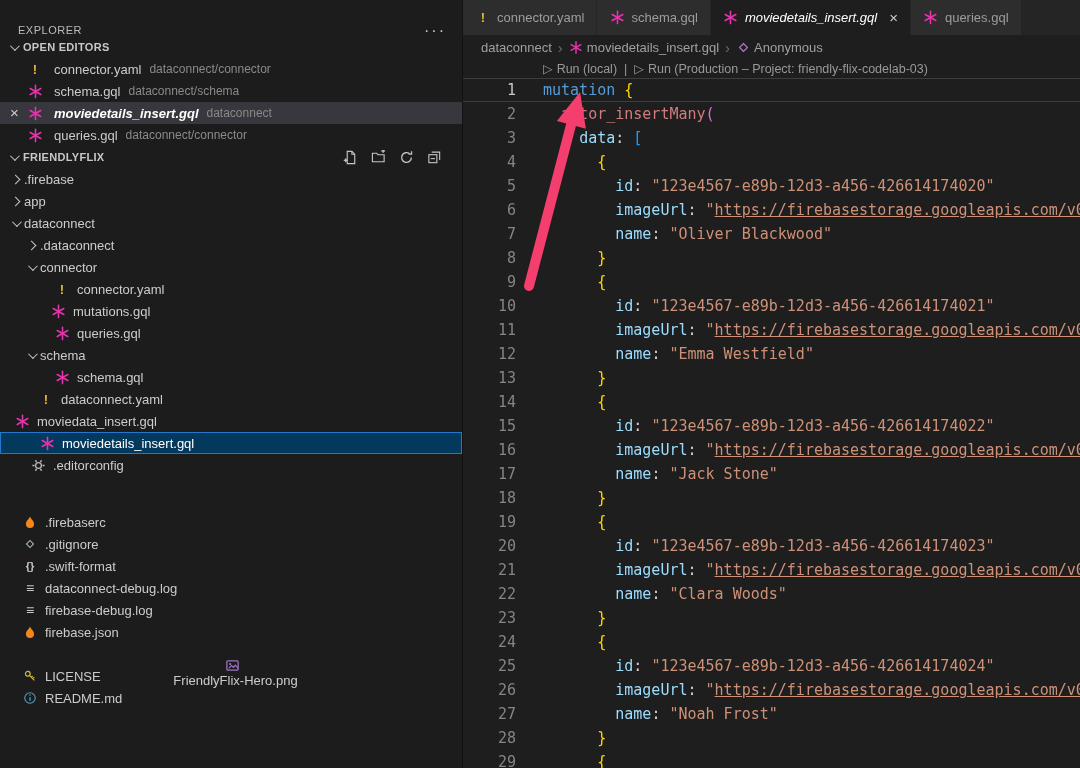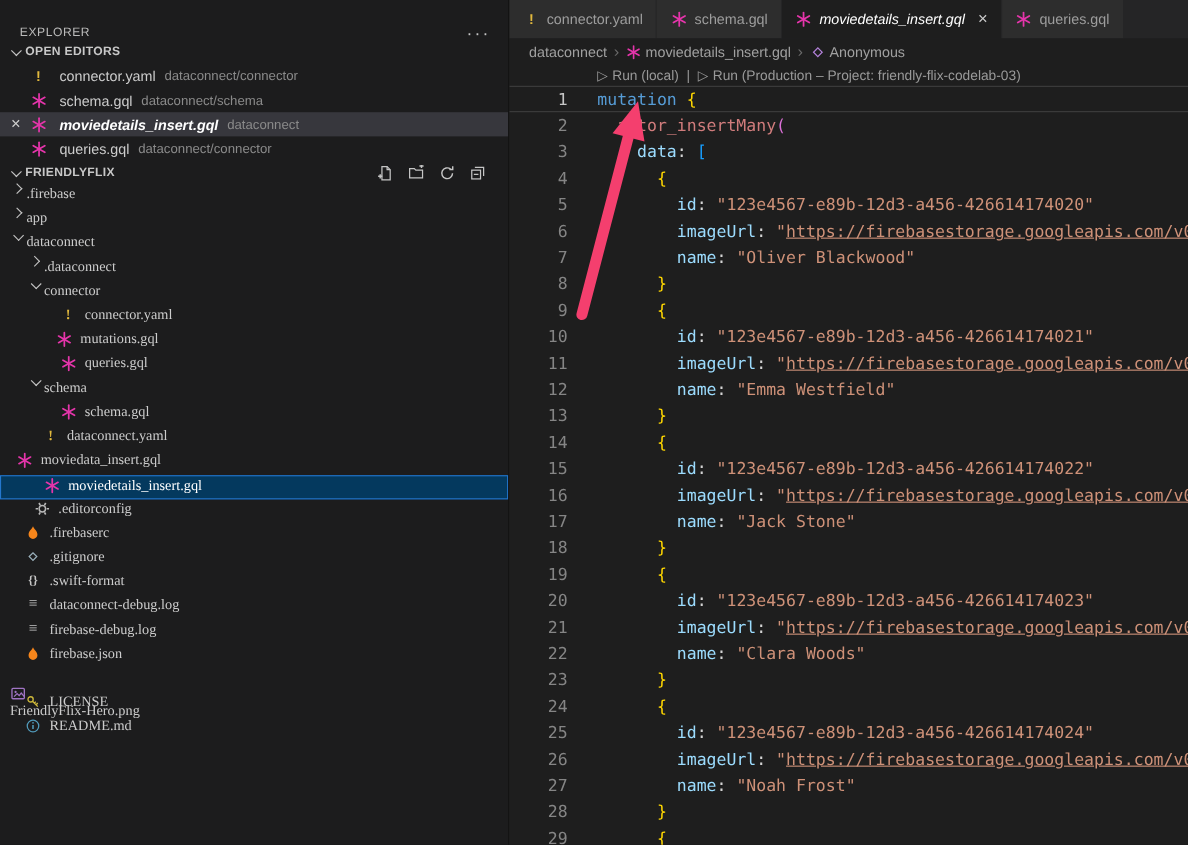--- a/index.html
+++ b/index.html
@@ -19,21 +19,21 @@
   .chev.col{transform:rotate(-45deg);}
   .chev-spacer{flex:0 0 14px;}
 
   .oe-row{height:22px;display:flex;align-items:center;padding-left:10px;font-size:13px;white-space:nowrap;}
   .oe-row.active{background:#37373d;}
   .oe-close{flex:0 0 17px;color:#d0d0d0;font-size:15px;line-height:22px;}
   .oe-name{margin-left:5px;color:#cccccc;}
   .oe-row.active .oe-name{color:#ffffff;font-style:italic;font-weight:bold;}
   .oe-path{margin-left:8px;color:#8a8a8a;font-size:12px;}
 
-  .tr{height:22px;display:flex;align-items:flex-start;font-size:13px;color:#cccccc;box-sizing:border-box;white-space:nowrap;cursor:pointer;font-family:Liberation Serif, serif;}
+  .tr{height:22px;display:flex;align-items:center;font-size:13px;color:#cccccc;box-sizing:border-box;white-space:nowrap;cursor:pointer;}
   .tr .lbl{margin-left:1px;}
   .tr.selected{background:#04395e;border:1px solid #2477ce;color:#ffffff;}
 
   .fic{width:16px;height:16px;flex:0 0 16px;display:inline-flex;align-items:center;justify-content:center;margin-right:6px;font-size:12px;}
   .fic svg{display:block;}
   .ic-warning{color:#e2b93d;font-weight:bold;font-size:13px;}
   .ic-braces{color:#c5c5c5;font-size:11px;font-weight:bold;}
   .ic-log{color:#c5c5c5;font-size:14px;}
 
   
@@ -289,21 +289,21 @@
                 <line x1="10.1" y1="11.6" x2="11.25" y2="13.6"></line>
                 <line x1="5.9" y1="11.6" x2="4.75" y2="13.6"></line>
                 <line x1="3.8" y1="8" x2="1.5" y2="8"></line>
                 <line x1="5.9" y1="4.4" x2="4.75" y2="2.4"></line>
                 <line x1="10.1" y1="4.4" x2="11.25" y2="2.4"></line>
               </g>
             </svg>
           </span>
           <span class="lbl">.editorconfig</span>
         </div>
-        <div class="tr" style="padding-left: 8px;">
+        <div class="tr" style="padding-left: 8px; margin-top: 35px;">
           <span class="chev-spacer"></span>
           <span class="fic ic-flame">
             <svg width="14" height="15" viewBox="0 0 16 16">
               <path d="M8 1C9 4 12.6 5.8 12.6 9.6a4.6 4.6 0 0 1-9.2 0C3.4 5.8 7 4 8 1Z" fill="#f6851b"></path>
             </svg>
           </span>
           <span class="lbl">.firebaserc</span>
         </div>
         <div class="tr" style="padding-left: 8px;">
           <span class="chev-spacer"></span>

